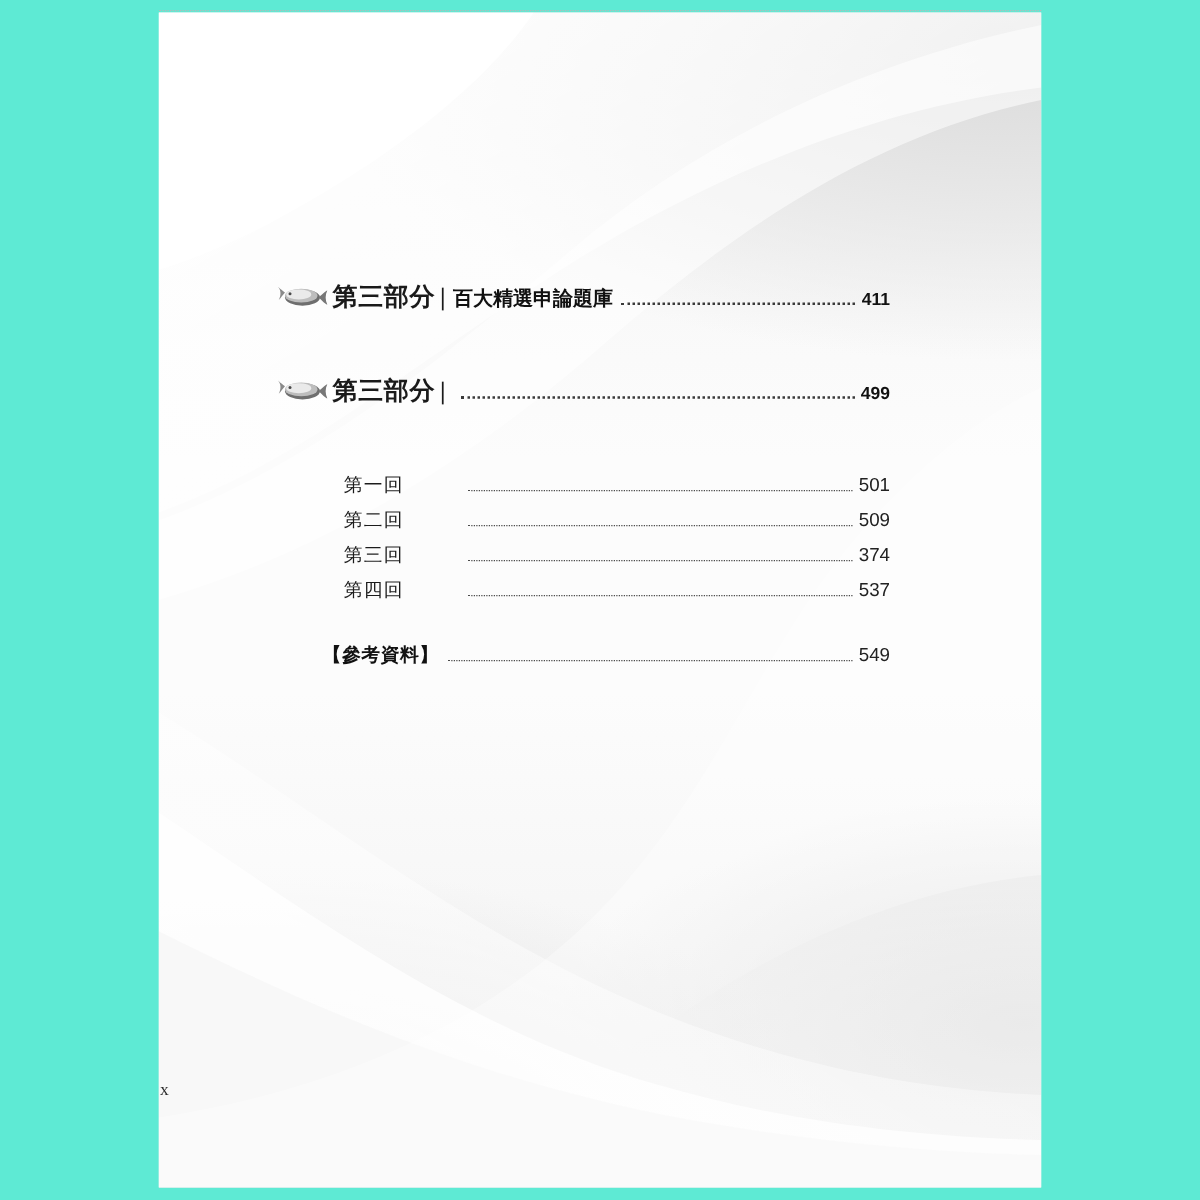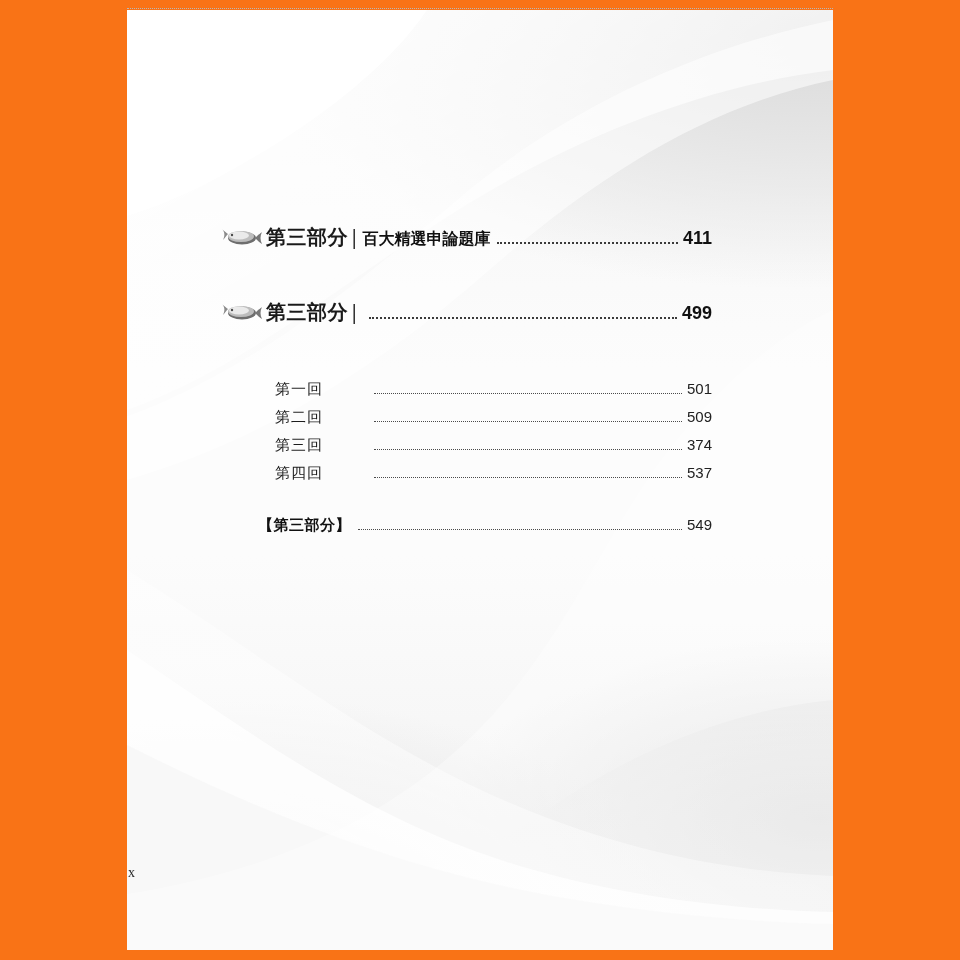--- a/index.html
+++ b/index.html
@@ -11,21 +11,21 @@
     width: 960px;
     height: 960px;
     font-family: "Liberation Serif", serif;
     overflow: hidden;
   }
 
   #page {
     position: relative;
     width: 960px;
     height: 960px;
-    background: #f97316;
+    background: #5eead4;
     text-decoration: underline;
   }
 
   
   .top-dotted {
     position: absolute;
     top: 8px;
     left: 127px;
     width: 706px;
     height: 0;
@@ -106,21 +106,21 @@
     flex: 1 1 auto;
     border-bottom: 2px dotted #3a3a3a;
     margin: 0 5px 5px 7px;
     min-width: 18px;
   }
   .leader.thin {
     border-bottom: 1.5px dotted #4a4a4a;
     margin: 0 5px 4px 7px;
   }
   .pagenum {
-    font-size: 18px;
+    font-size: 14px;
     font-weight: bold;
     color: #111111;
     font-family: "Liberation Sans", sans-serif;
   }
   .pagenum.sub {
     font-size: 15px;
     font-weight: normal;
     color: #222222;
     margin-top: 40px;
   }
@@ -247,21 +247,21 @@
         <span class="pagenum sub">374</span>
       </div>
 
       <div class="sub-row" style="left:148px; top:414px; width:437px;">
         <span class="sub-label">第四回</span>
         <span class="leader thin"></span>
         <span class="pagenum sub">537</span>
       </div>
 
       <div class="sub-row" style="left:131px; top:466px; width:454px;">
-        <span class="ref-label">【第三部分】</span>
+        <span class="ref-label">【參考資料】</span>
         <span class="leader thin"></span>
         <span class="pagenum sub">549</span>
       </div>
 
     </div>
   </div>
 
   <div class="folio">x</div>
 
 </div>

